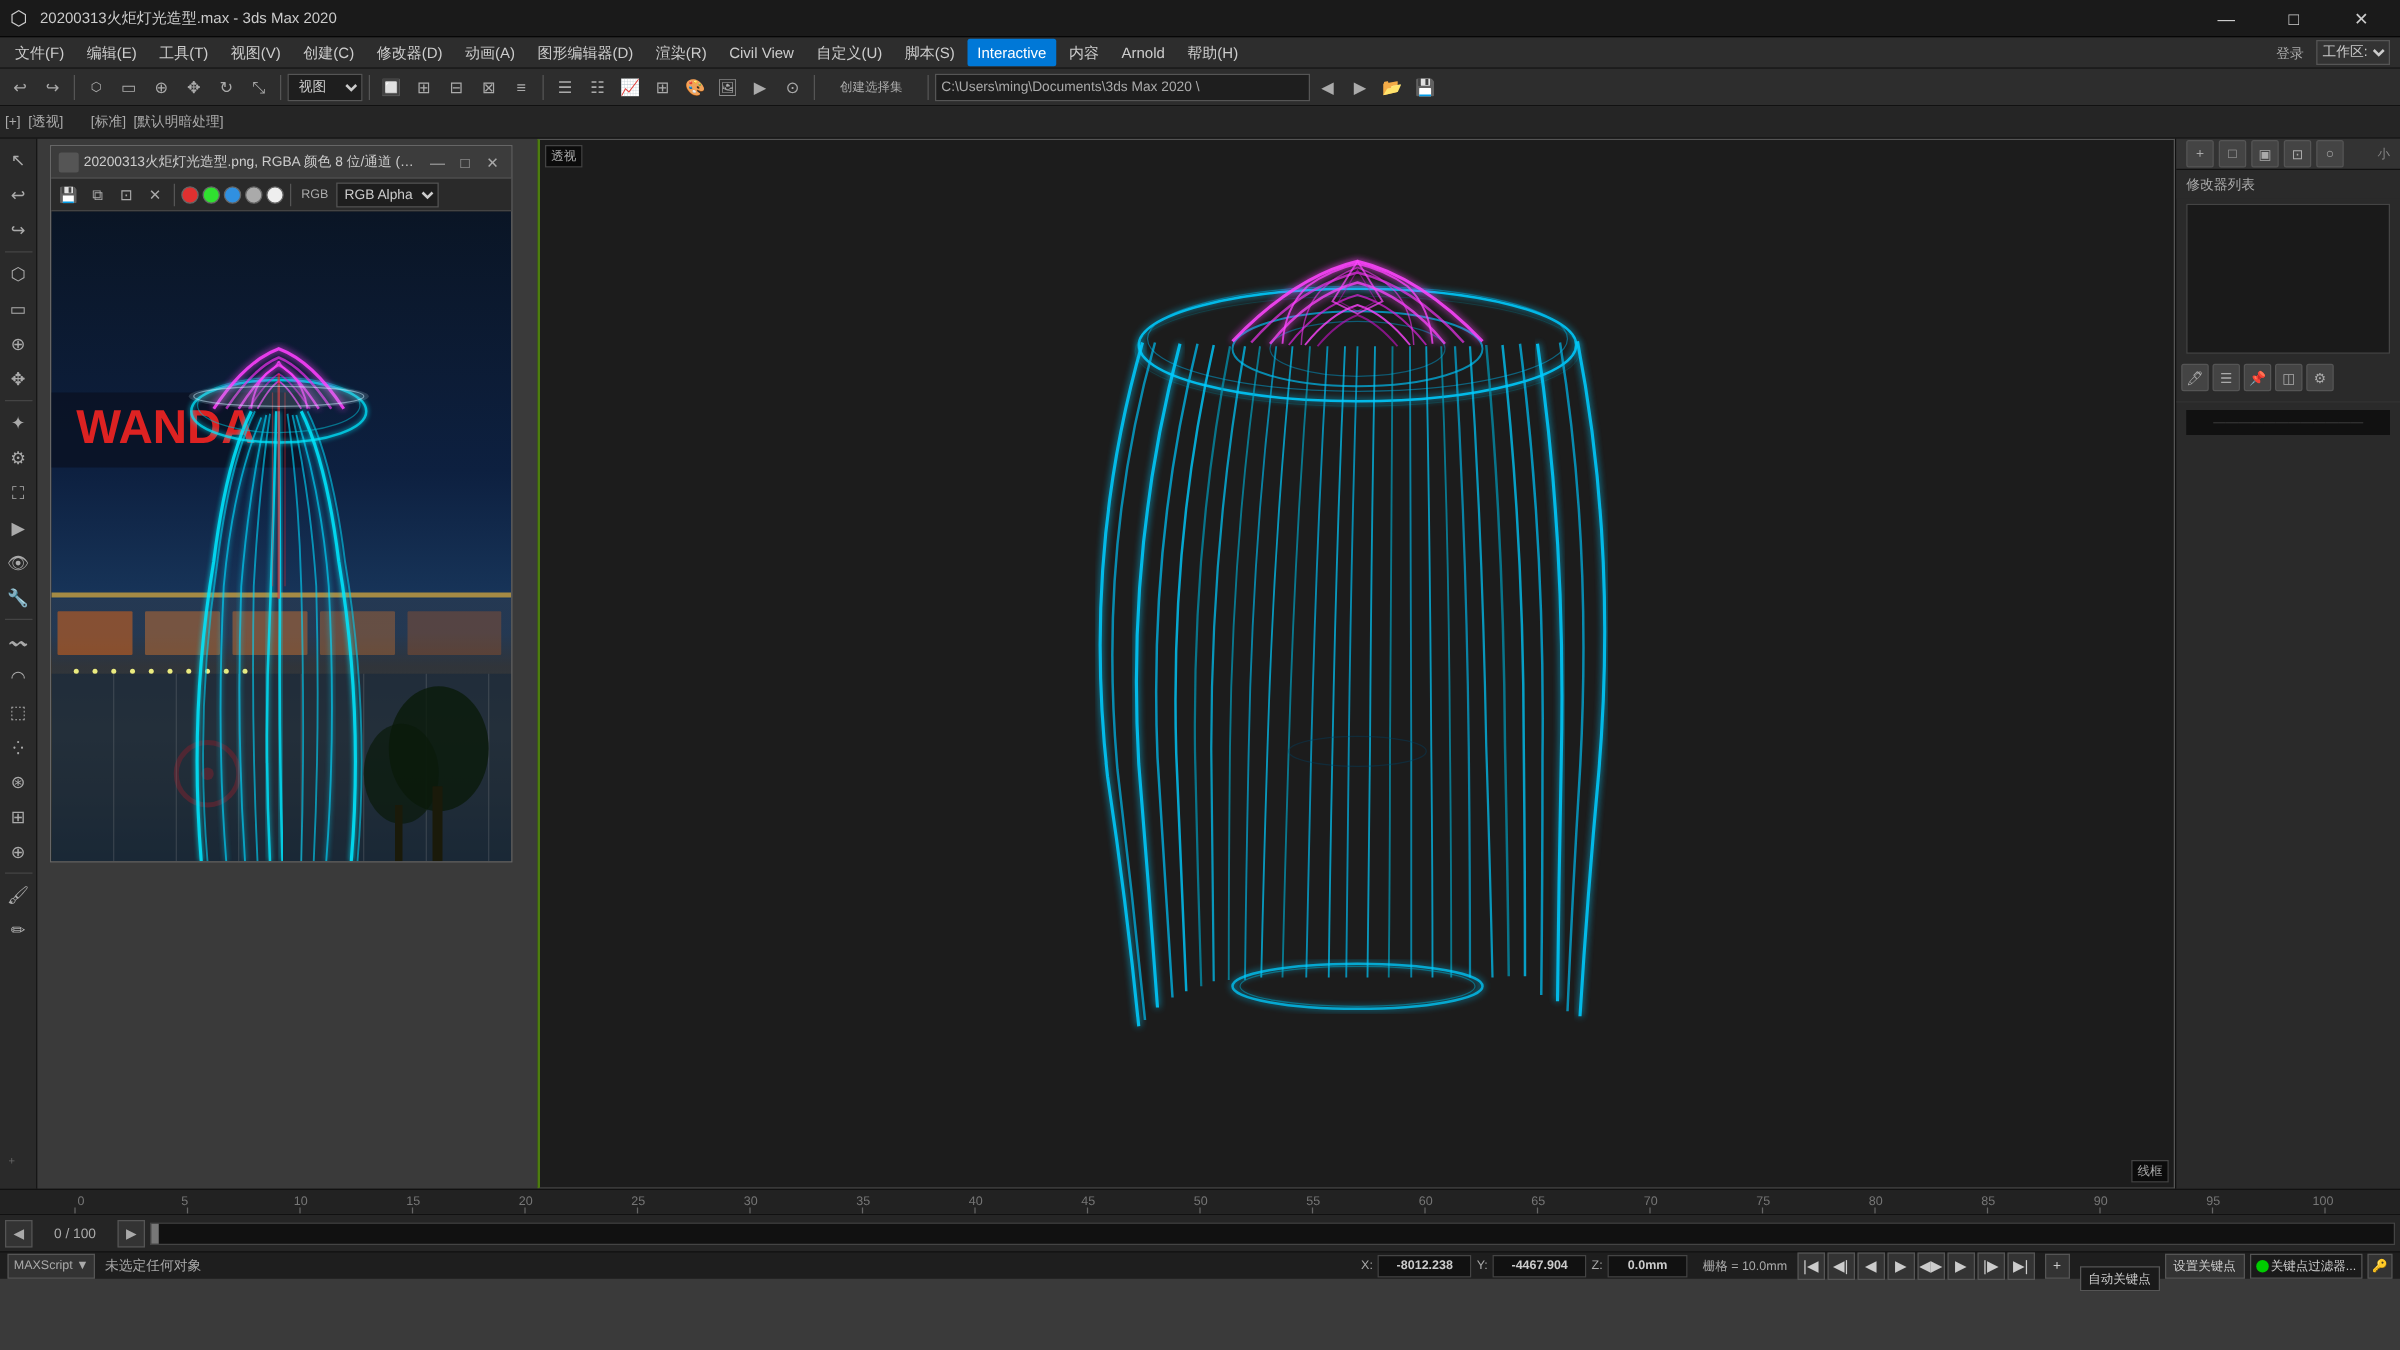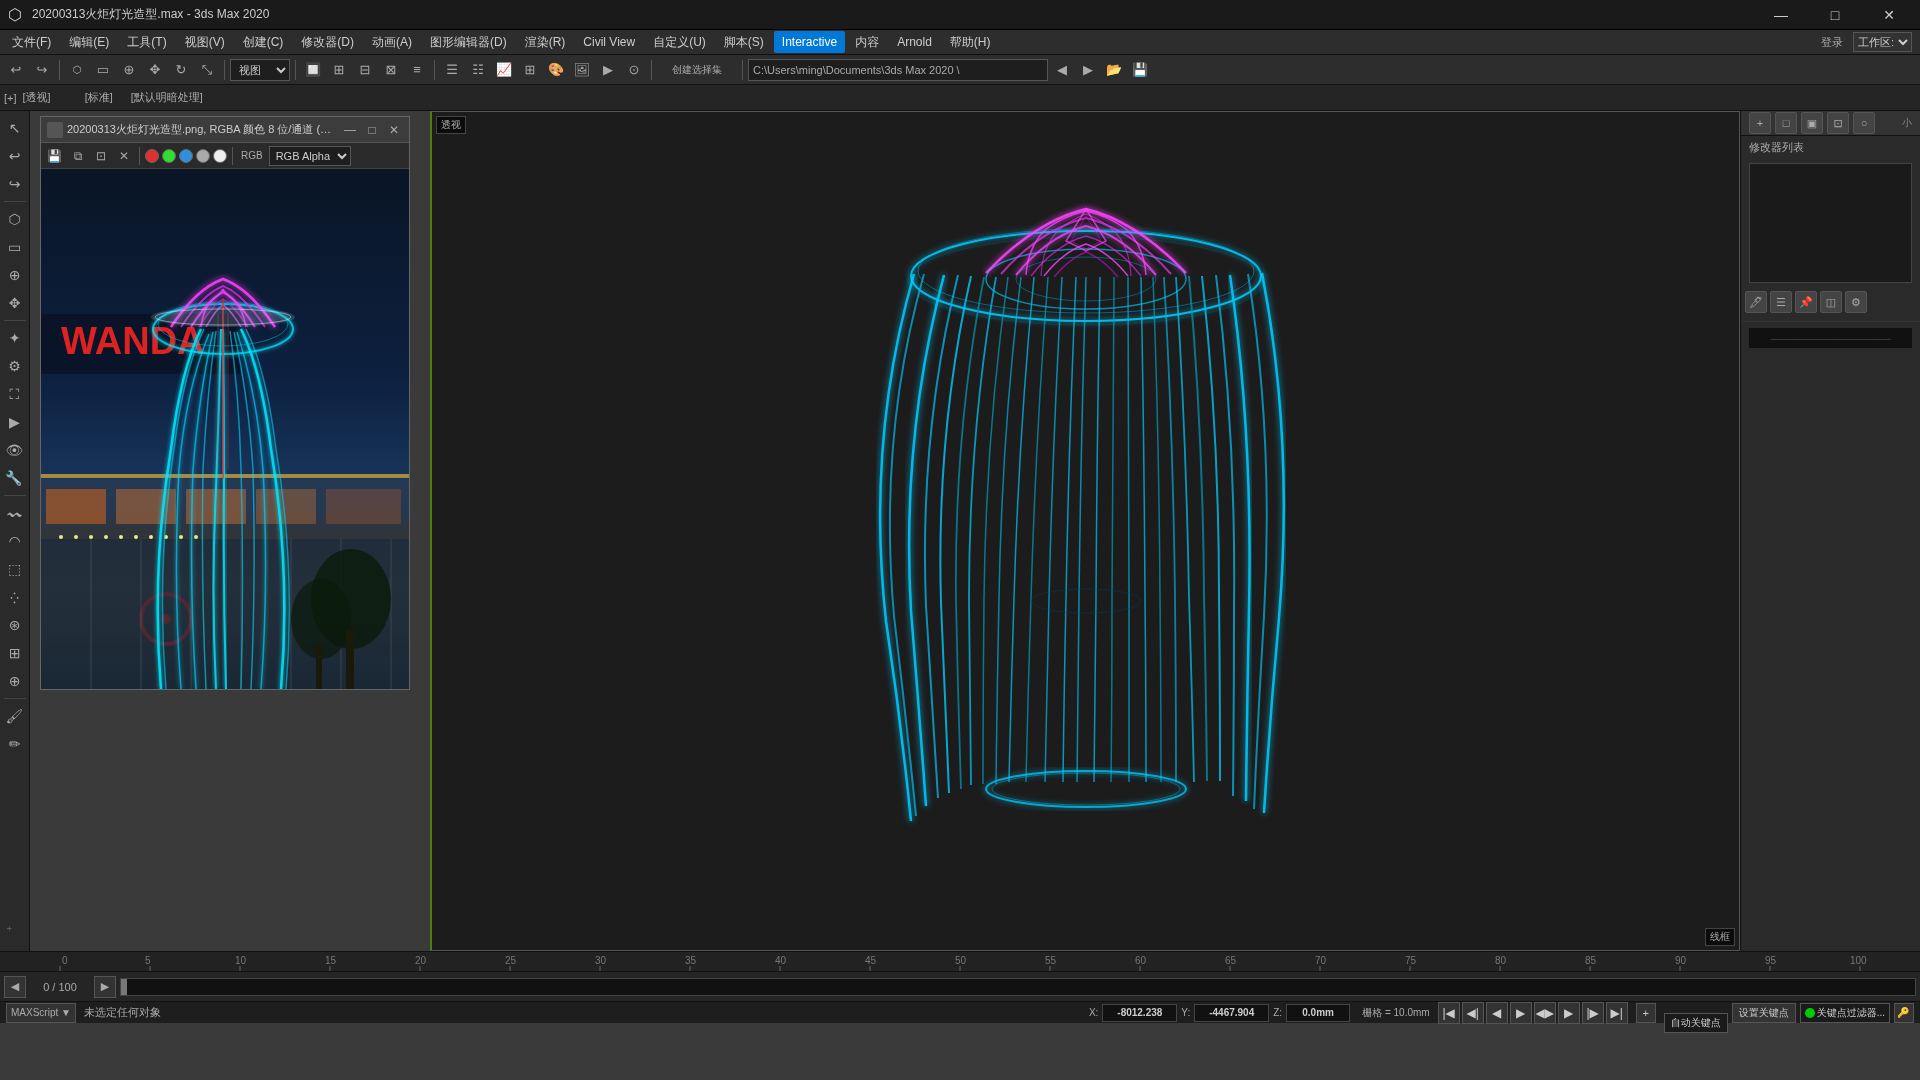--- a/index.html
+++ b/index.html
@@ -551,21 +551,21 @@
   <input class="tb-path" type="text" value="C:\Users\ming\Documents\3ds Max 2020 \" style="">
   <button class="tb-btn">◀</button>
   <button class="tb-btn">▶</button>
   <button class="tb-btn">📂</button>
   <button class="tb-btn">💾</button>
 </div>
 
 <div id="toolbar2">
   <span style="margin-right:4px;">[+]</span>
   <span>[透视]</span>
-  <span style="margin:0 16px;padding-left:16px;">[标准]</span>
+  <span style="margin:0 4px;padding-left:16px;">[标准]</span>
   <span>[默认明暗处理]</span>
 </div>
 
 <div id="main-layout" style="display:flex; height:840px; position:relative;">
 
   <div id="left-sidebar">
     <button class="side-btn">↖</button>
     <button class="side-btn">↩</button>
     <button class="side-btn">↪</button>
     <div class="side-sep"></div>

